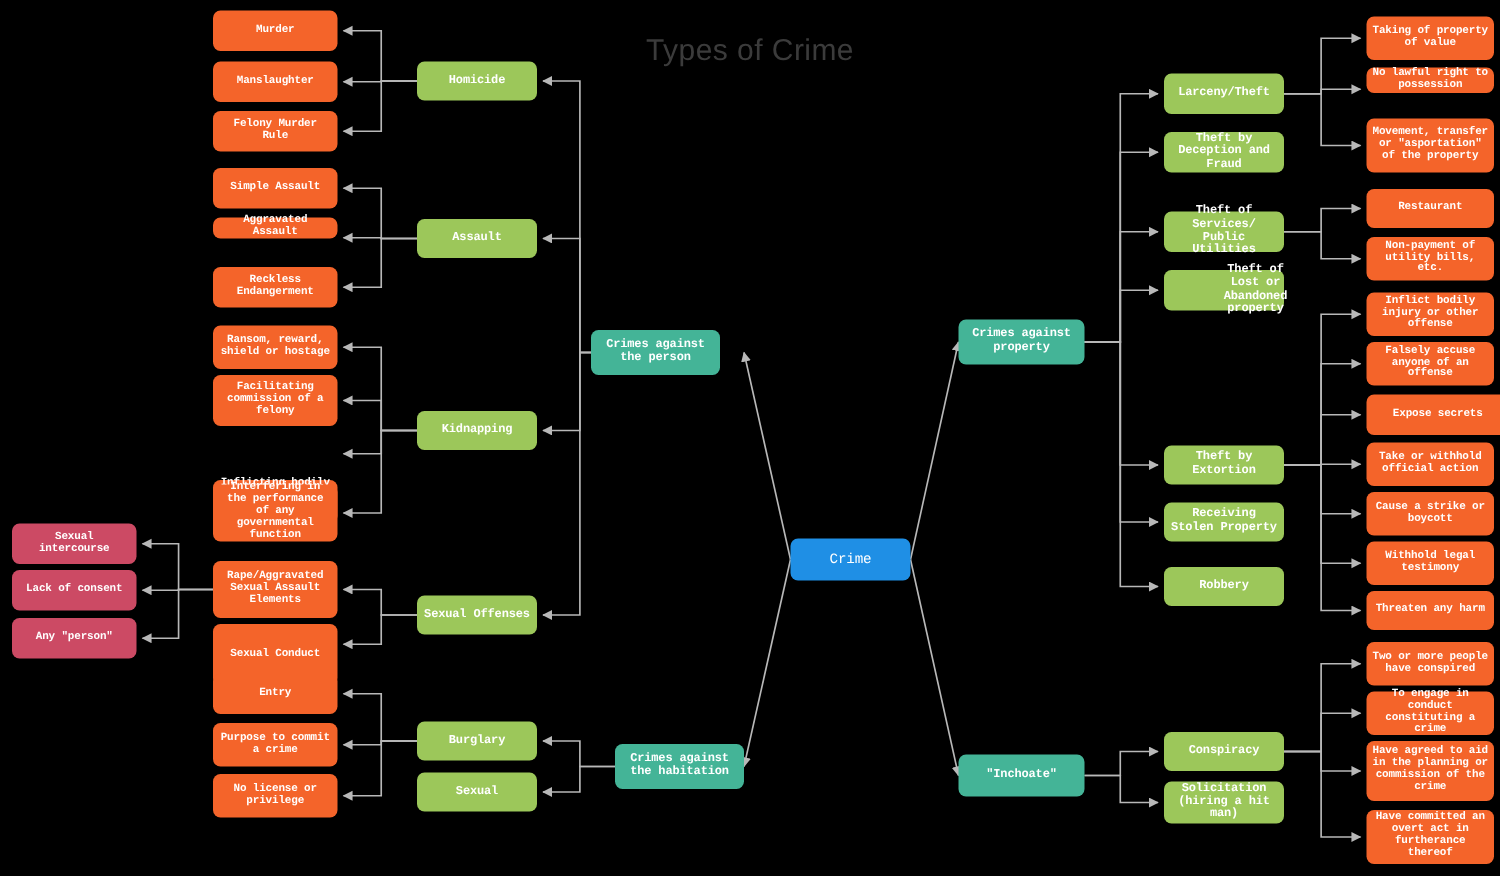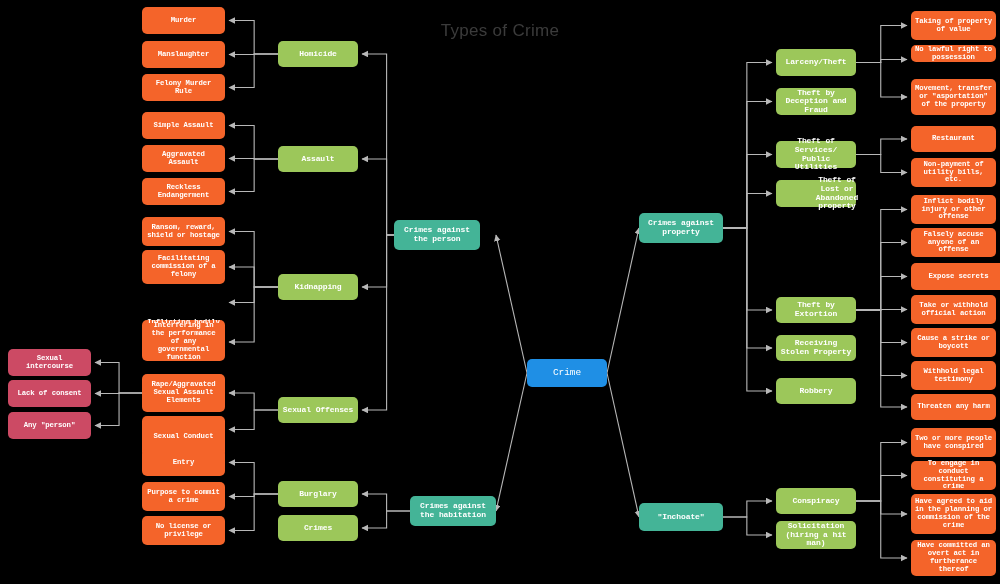--- a/index.html
+++ b/index.html
@@ -41,21 +41,21 @@
   .lvl-cat    { background: #44b497; font-size: 8px; }
   .lvl-sub    { background: #9cc75a; font-size: 8px; }
   .lvl-leaf   { background: #f4642a; font-size: 7.3px; }
   .lvl-leaf2  { background: #cc4a64; font-size: 7.3px; }
   #title {
     position: absolute;
     left: 0; top: 10px;
     width: 1000px;
     text-align: center;
     color: #3b3b3b;
-    font-size: 17px;
+    font-size: 20px;
     font-weight: normal;
     letter-spacing: 0.3px;
     z-index: 3;
   }
 </style>
 </head>
 <body>
 
 <div id="canvas">
   <svg id="edges" viewBox="0 0 1000 584">
@@ -144,21 +144,21 @@
       <div class="node lvl-sub" style="left: 278px; top: 274px; width: 80px; height: 26px;">
         <span>Kidnapping</span>
       </div>
       <div class="node lvl-sub" style="left: 278px; top: 397px; width: 80px; height: 26px;">
         <span>Sexual Offenses</span>
       </div>
       <div class="node lvl-sub" style="left: 278px; top: 481px; width: 80px; height: 26px;">
         <span>Burglary</span>
       </div>
       <div class="node lvl-sub" style="left: 278px; top: 515px; width: 80px; height: 26px;">
-        <span>Crimes</span>
+        <span>Sexual</span>
       </div>
       <div class="node lvl-sub" style="left: 776px; top: 49px; width: 80px; height: 27px;">
         <span>Larceny/Theft</span>
       </div>
       <div class="node lvl-sub" style="left: 776px; top: 88px; width: 80px; height: 27px;">
         <span>Theft by Deception and Fraud</span>
       </div>
       <div class="node lvl-sub" style="left: 776px; top: 141px; width: 80px; height: 27px;">
         <span>Theft of Services/ Public Utilities</span>
       </div>
@@ -185,21 +185,21 @@
       </div>
       <div class="node lvl-leaf" style="left: 142px; top: 41px; width: 83px; height: 27px;">
         <span>Manslaughter</span>
       </div>
       <div class="node lvl-leaf" style="left: 142px; top: 74px; width: 83px; height: 27px;">
         <span>Felony Murder Rule</span>
       </div>
       <div class="node lvl-leaf" style="left: 142px; top: 112px; width: 83px; height: 27px;">
         <span>Simple Assault</span>
       </div>
-      <div class="node lvl-leaf" style="left: 142px; top: 145px; width: 83px; height: 27px;">
+      <div class="node lvl-leaf" style="left: 142px; top: 145px; width: 83px; height: 14px;">
         <span>Aggravated Assault</span>
       </div>
       <div class="node lvl-leaf" style="left: 142px; top: 178px; width: 83px; height: 27px;">
         <span>Reckless Endangerment</span>
       </div>
       <div class="node lvl-leaf" style="left: 142px; top: 217px; width: 83px; height: 29px;">
         <span>Ransom, reward, shield or hostage</span>
       </div>
       <div class="node lvl-leaf" style="left: 142px; top: 250px; width: 83px; height: 34px;">
         <span>Facilitating commission of a felony</span>

